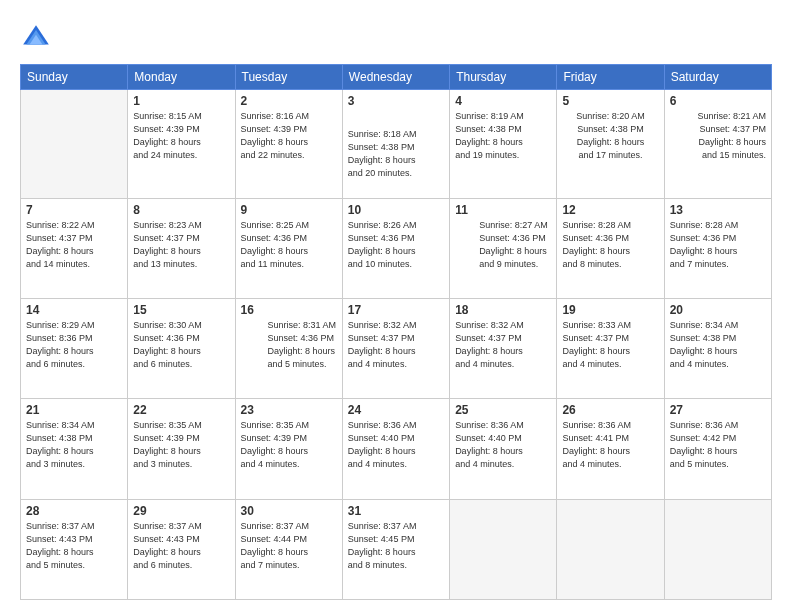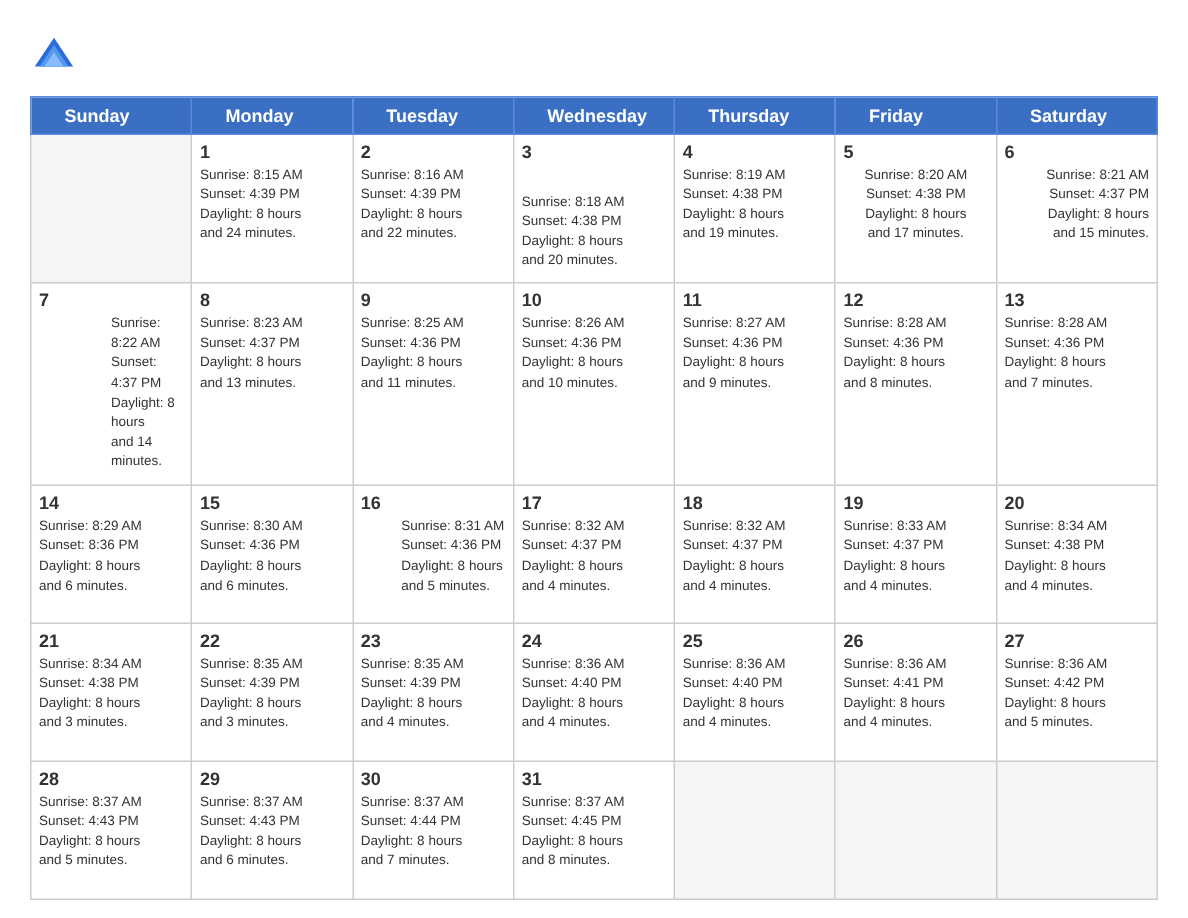--- a/index.html
+++ b/index.html
@@ -64,22 +64,22 @@
     .calendar {
       flex: 1;
       border-collapse: collapse;
       width: 100%;
       table-layout: fixed;
     }
     .calendar thead tr th {
       background-color: #3a6fc4;
       color: #fff;
       font-size: 12px;
-      font-weight: bold;
-      padding: 5px 22px;
+      font-weight: normal;
+      padding: 5px 6px;
       text-align: left;
       border: 1px solid #5a8ae0;
     }
     .calendar tbody tr td {
       border: 1px solid #ccc;
       vertical-align: top;
       padding: 4px 5px;
       font-size: 9.5px;
       color: #333;
       height: 88px;
@@ -176,21 +176,21 @@
             <span class="day-num">6</span>
             <div class="day-info" style="white-space: pre-line; text-align: right;">Sunrise: 8:21 AM
 Sunset: 4:37 PM
 Daylight: 8 hours
 and 15 minutes.</div>
           </td>
         </tr>
         <tr>
           <td>
             <span class="day-num">7</span>
-            <div class="day-info" style="white-space: pre-line; margin-left: 48px;">Sunrise: 8:22 AM
+            <div class="day-info" style="white-space: pre-line;">Sunrise: 8:22 AM
 Sunset: 4:37 PM
 Daylight: 8 hours
 and 14 minutes.</div>
           </td>
           <td>
             <span class="day-num">8</span>
             <div class="day-info" style="white-space: pre-line;">Sunrise: 8:23 AM
 Sunset: 4:37 PM
 Daylight: 8 hours
 and 13 minutes.</div>
@@ -204,21 +204,21 @@
           </td>
           <td>
             <span class="day-num">10</span>
             <div class="day-info" style="white-space: pre-line;">Sunrise: 8:26 AM
 Sunset: 4:36 PM
 Daylight: 8 hours
 and 10 minutes.</div>
           </td>
           <td>
             <span class="day-num">11</span>
-            <div class="day-info" style="white-space: pre-line;">Sunrise: 8:27 AM
+            <div class="day-info" style="white-space: pre-line; margin-left: 24px;">Sunrise: 8:27 AM
 Sunset: 4:36 PM
 Daylight: 8 hours
 and 9 minutes.</div>
           </td>
           <td>
             <span class="day-num">12</span>
             <div class="day-info" style="white-space: pre-line;">Sunrise: 8:28 AM
 Sunset: 4:36 PM
 Daylight: 8 hours
 and 8 minutes.</div>

